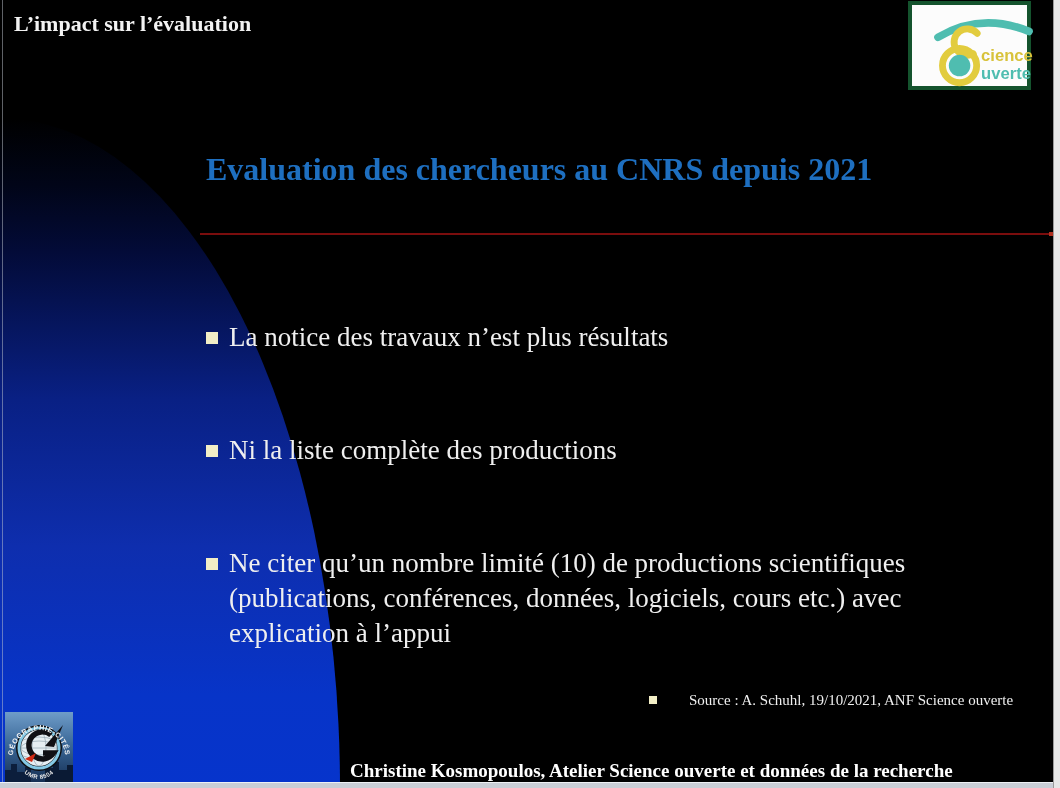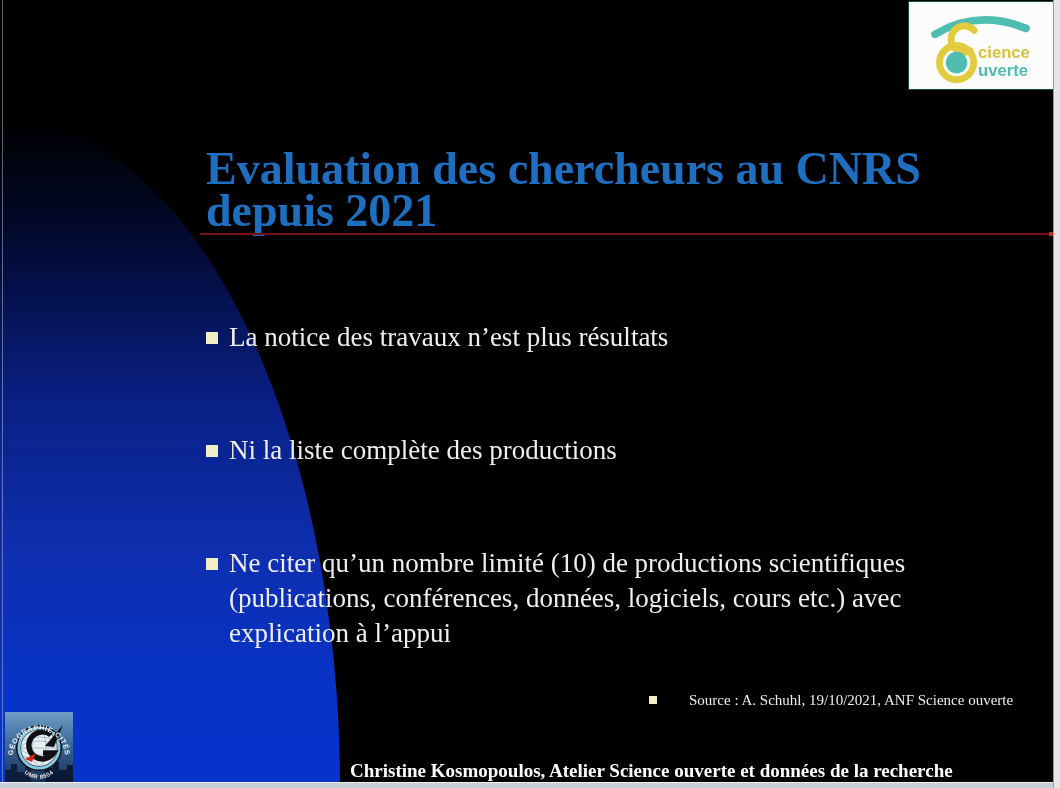--- a/index.html
+++ b/index.html
@@ -8,24 +8,24 @@
   
   .left-line{position:absolute;left:2px;top:0;height:782px;width:1px;
              background:rgba(190,196,206,.5);z-index:5;}
   
   .blue-ellipse{position:absolute;left:-340px;top:118px;width:680px;height:1340px;
     border-radius:50%;z-index:1;
     background:linear-gradient(180deg,#000000 0%,#010518 5%,#030b38 10%,
       #092084 21%,#0e2eae 32%,#0734c8 43%,#0634cc 50%,#0634cc 100%);}
   .header-title{position:absolute;left:14px;top:11px;color:#f2f2f2;font-size:22px;
     font-weight:bold;z-index:3;}
-  .so-logo{position:absolute;left:908px;top:1px;width:146px;height:89px;
-    background:#fcfcfc;border:1px solid #14532d;box-sizing:border-box;z-index:4;}
+  .so-logo{position:absolute;left:908px;top:1px;width:123px;height:89px;
+    background:#fcfcfc;border:4px solid #14532d;box-sizing:border-box;z-index:4;}
   .main-title{position:absolute;left:206px;top:148px;width:840px;color:#1e6fc0;
-    font-size:46px;font-weight:bold;line-height:42px;z-index:3;}
+    font-size:32px;font-weight:bold;line-height:42px;z-index:3;}
   .divider{position:absolute;left:200px;top:233px;width:853px;height:0;
     border-top:2px solid #7a0d0d;z-index:3;}
   .divider::after{content:"";position:absolute;right:0;top:-3px;width:4px;height:4px;
     background:#b03020;}
   ul.bullets{position:absolute;left:229px;top:250px;width:818px;margin:0;padding:0;
     list-style:none;color:#efefef;font-size:27px;line-height:35px;z-index:3;
     white-space:pre-wrap;}
   ul.bullets li{position:relative;margin:0 0 8px 0;}
   ul.bullets li::before{content:"";position:absolute;left:-23px;top:12px;width:12px;
     height:12px;background:#f2eec6;}
@@ -48,20 +48,21 @@
     font-size:6px;letter-spacing:.5px;}
 </style>
 </head>
 <body>
 
 <div class="slide">
 
   <div class="blue-ellipse"></div>
   <div class="left-line"></div>
 
+  <div class="header-title">L’impact sur l’évaluation</div>
 
   <div class="so-logo">
     <svg width="144" height="87" viewBox="0 0 146 89">
       <path d="M 26 33 Q 70 7 119 27" stroke="#4fbdb0" stroke-width="8" fill="none" stroke-linecap="round"></path>
       <path d="M 66 29 A 13.5 13.5 0 1 0 62 50" stroke="#e2cc3e" stroke-width="7" fill="none" stroke-linecap="round"></path>
       <circle cx="48" cy="62" r="17.5" stroke="#e2cc3e" stroke-width="7" fill="none"></circle>
       <circle cx="48" cy="62" r="11" fill="#4fbdb0"></circle>
       <text x="70" y="57" class="so-word1">cience</text>
       <text x="70" y="76" class="so-word2">uverte</text>
     </svg>

